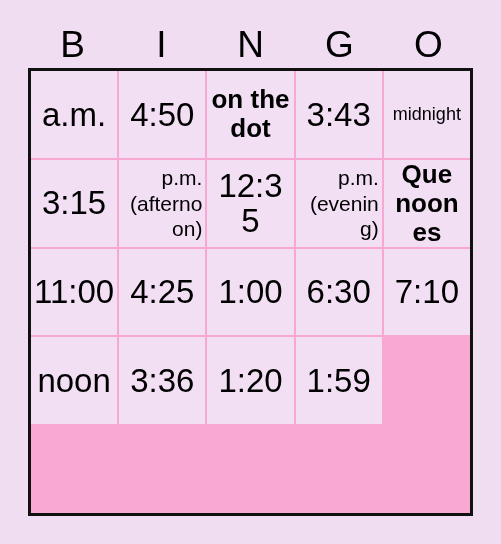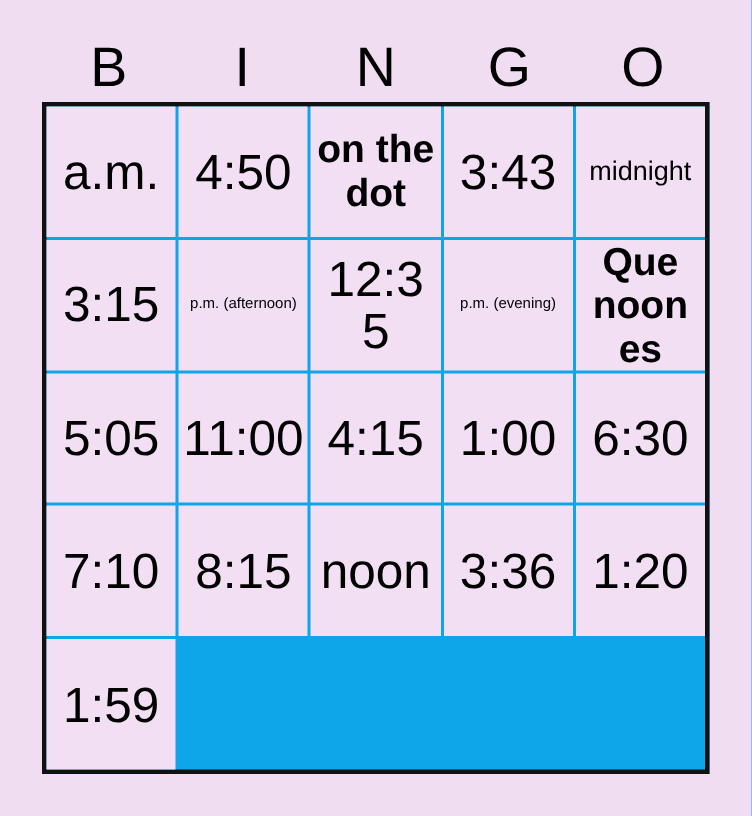--- a/index.html
+++ b/index.html
@@ -37,21 +37,21 @@
     letter-spacing: 0px;
   }
   #grid {
     position: absolute;
     left: 28px;
     top: 68px;
     width: 445px;
     height: 448px;
     box-sizing: border-box;
     border: 3px solid #111111;
-    background: #0ea5e9;
+    background: #f9a8d4;
     display: grid;
     grid-template-columns: repeat(5, 1fr);
     grid-template-rows: repeat(5, 1fr);
     gap: 2px;
   }
   .cell {
     background: #f2dff4;
     display: flex;
     align-items: center;
     justify-content: center;
@@ -63,21 +63,21 @@
   .cell-text {
     display: block;
     width: 100%;
     color: #000000;
     line-height: 1.08;
     word-wrap: break-word;
   }
   .size-lg  { font-size: 33px; }
   .size-md  { font-size: 26px; line-height: 1.12; font-weight: bold; }
   .size-sm  { font-size: 18px; }
-  .size-xs  { font-size: 10px; line-height: 1.2; }
+  .size-xs  { font-size: 21px; line-height: 1.2; text-align: right; }
 </style>
 </head>
 <body>
 
 <div id="card">
 
   <div id="header-row">
     <div class="header-letter">B</div>
     <div class="header-letter">I</div>
     <div class="header-letter">N</div>
@@ -110,39 +110,33 @@
       <div class="cell">
         <span class="cell-text size-lg">12:35</span>
       </div>
       <div class="cell">
         <span class="cell-text size-xs">p.m. (evening)</span>
       </div>
       <div class="cell">
         <span class="cell-text size-md">Que noon es</span>
       </div>
       <div class="cell">
-        <span class="cell-text size-lg">5:05</span>
-      </div>
-      <div class="cell">
         <span class="cell-text size-lg">11:00</span>
       </div>
       <div class="cell">
-        <span class="cell-text size-lg">4:15</span>
+        <span class="cell-text size-lg">4:25</span>
       </div>
       <div class="cell">
         <span class="cell-text size-lg">1:00</span>
       </div>
       <div class="cell">
         <span class="cell-text size-lg">6:30</span>
       </div>
       <div class="cell">
         <span class="cell-text size-lg">7:10</span>
-      </div>
-      <div class="cell">
-        <span class="cell-text size-lg">8:15</span>
       </div>
       <div class="cell">
         <span class="cell-text size-lg">noon</span>
       </div>
       <div class="cell">
         <span class="cell-text size-lg">3:36</span>
       </div>
       <div class="cell">
         <span class="cell-text size-lg">1:20</span>
       </div>

